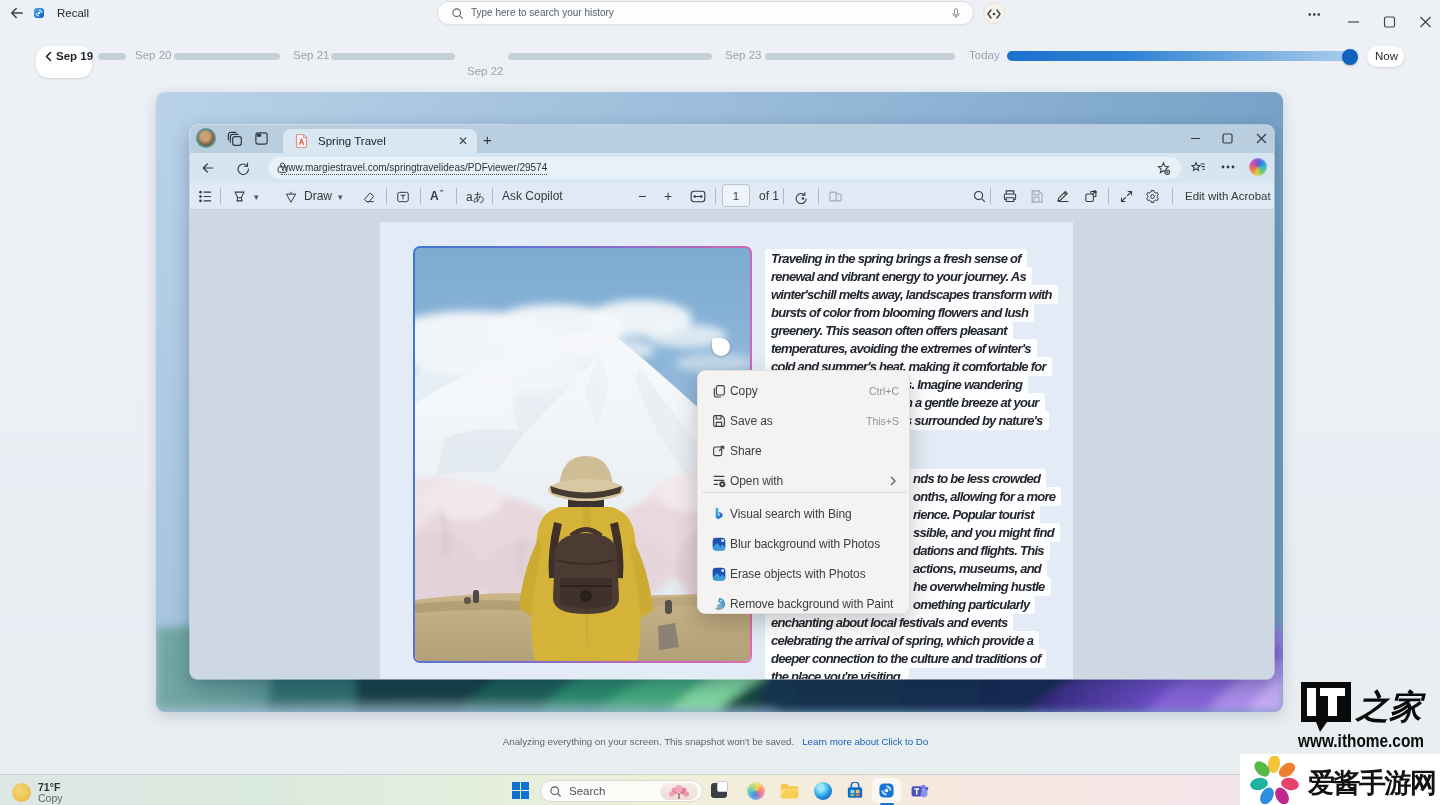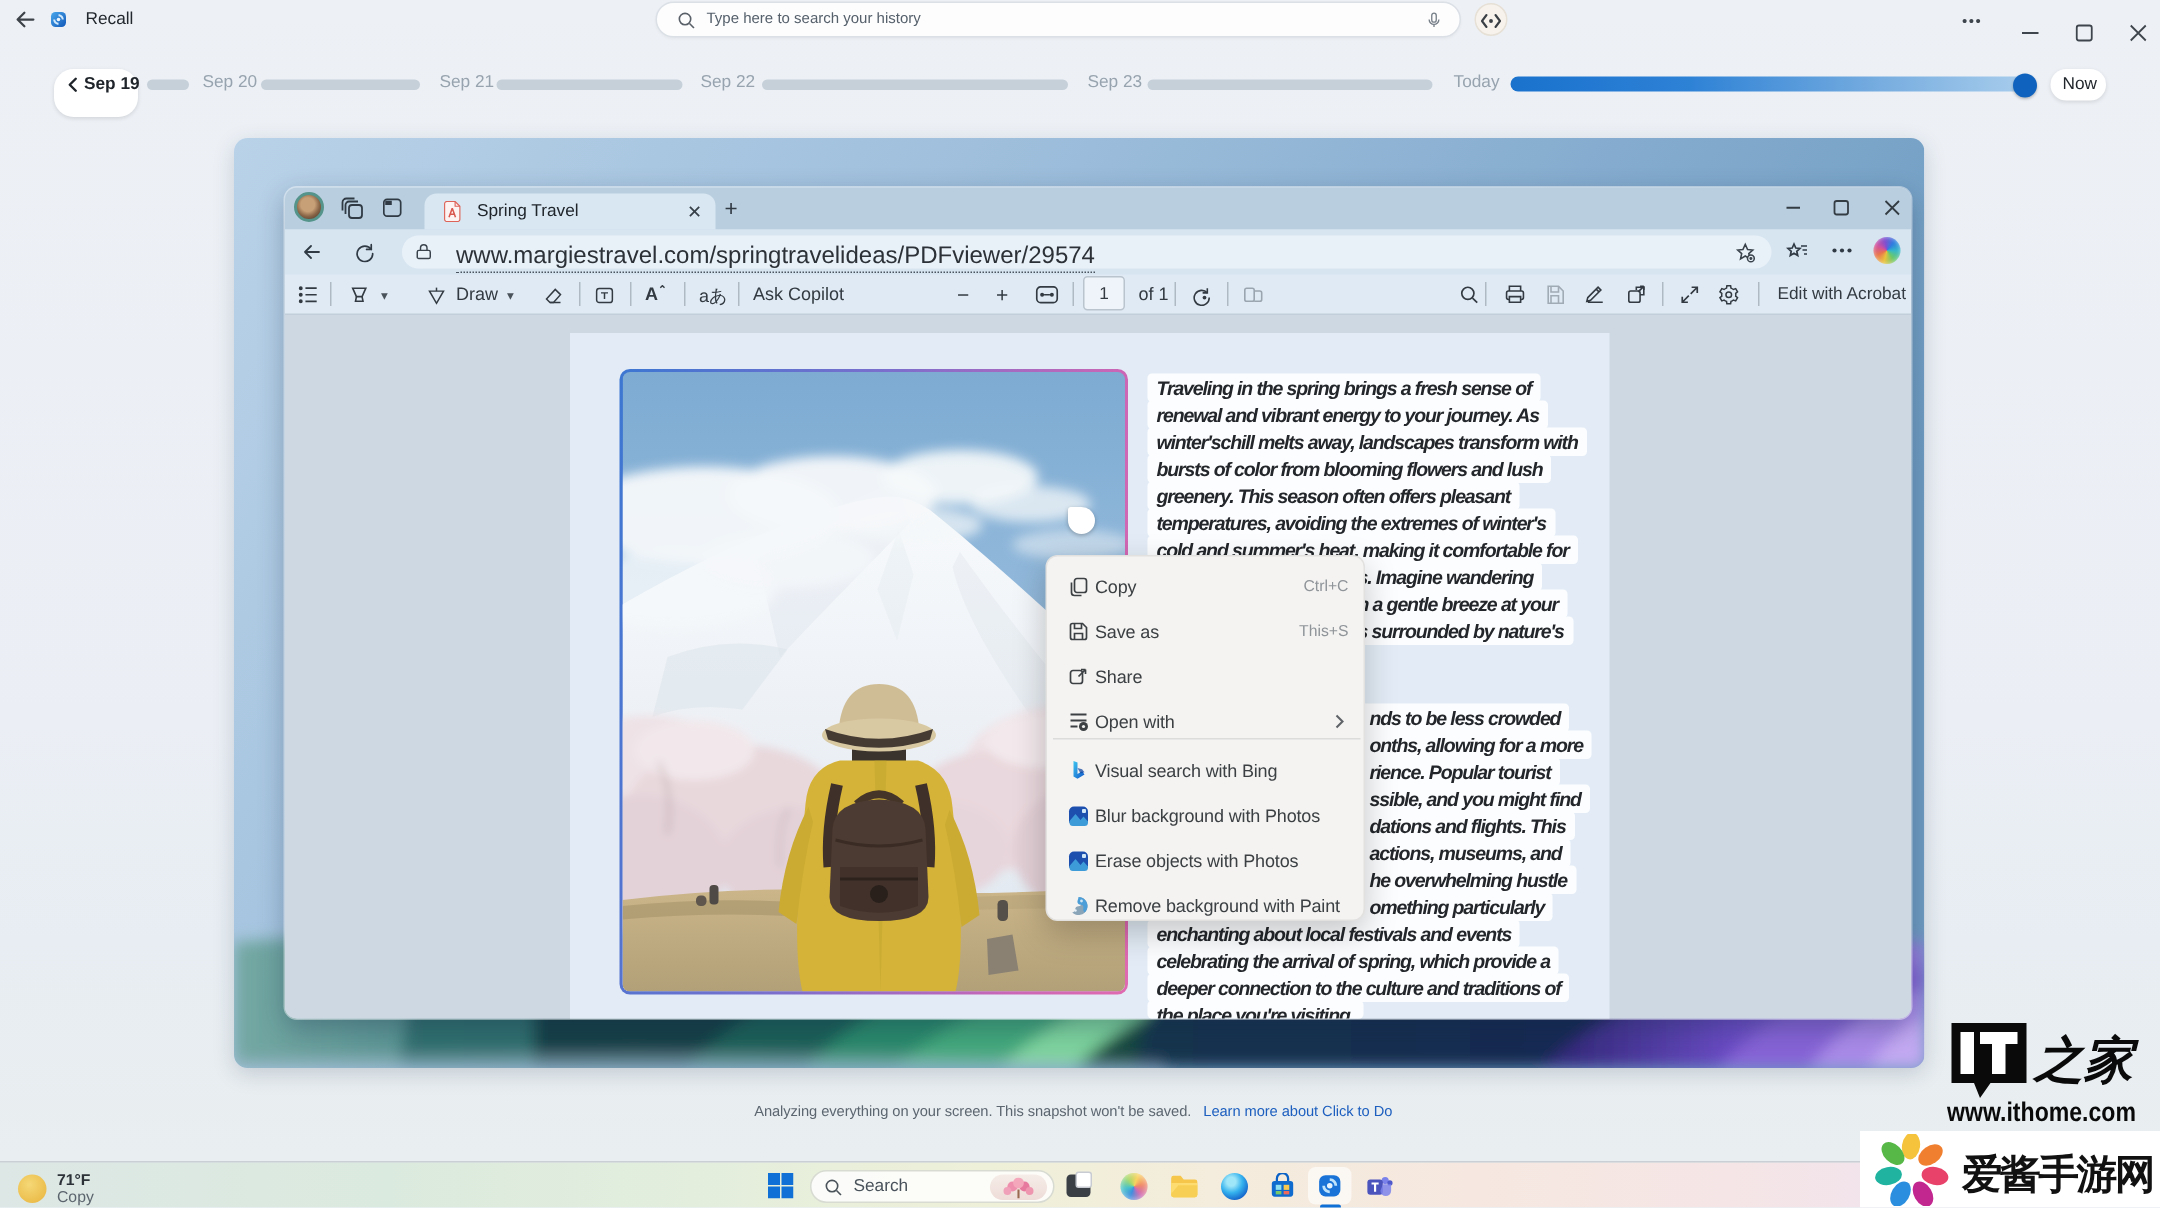--- a/index.html
+++ b/index.html
@@ -36,21 +36,21 @@
 #snapwall { position:absolute; left:0; top:0; width:1127px; height:620px; }
 
 
 #browser { position:absolute; left:190px; top:125px; width:1084px; height:554px; border-radius:8px; overflow:hidden; background:#d5e3ef; box-shadow:0 0 0 1px rgba(255,255,255,.45), 0 6px 18px rgba(20,40,70,.32); }
 #tabbar { position:absolute; left:0; top:0; width:1084px; height:28px; background:#b9cede; }
 #tab { position:absolute; left:93px; top:4px; width:194px; height:24px; background:#d9e7f2; border-radius:8px 8px 0 0; }
 #tab .title { position:absolute; left:35px; top:6px; font-size:11.5px; color:#20262c; }
 #tab .x { position:absolute; right:9px; top:5px; font-size:12px; color:#374048; }
 #addrrow { position:absolute; left:0; top:28px; width:1084px; height:30px; background:#d7e5f1; }
 #addrpill { position:absolute; left:78px; top:4px; width:913px; height:22px; background:#e9f1f8; border-radius:11px; }
-#urltext { position:absolute; left:36px; top:5px; font-size:16px; color:#2b3137; border-bottom:1px dotted #4a5560; padding-bottom:1px; }
+#urltext { position:absolute; left:13px; top:5px; font-size:10px; color:#2b3137; border-bottom:1px dotted #4a5560; padding-bottom:1px; }
 #pdftoolbar { position:absolute; left:0; top:58px; width:1084px; height:27px; background:#dfeaf4; border-bottom:1px solid #c2cfda; font-size:12px; color:#333a41; white-space:nowrap; }
 #content { position:absolute; left:0; top:85px; width:1084px; height:469px; background:#cdd8e2; }
 #page { position:absolute; left:190px; top:12px; width:693px; height:470px; background:#e3ecf6; }
 
 
 #photoframe { position:absolute; left:222px; top:120px; width:339px; height:417px; border-radius:7px; padding:2px; background:linear-gradient(100deg,#3c77d2 0%,#7e6ecc 45%,#c966b6 80%,#e06ab0 100%); }
 #photo { width:100%; height:100%; border-radius:5px; overflow:hidden; position:relative; }
 
 
 .tl { position:absolute; height:19px; background:#fcfdfe; border-radius:3px; font-size:13px; font-weight:700; letter-spacing:-0.75px; color:#23262a; white-space:nowrap; padding:2px 6px 0 6px;font-style:italic; }
@@ -128,21 +128,21 @@
       <svg style="position:absolute;left:7px;top:5px;" width="11" height="11" viewBox="0 0 11 11">
         <path d="M7.5 1.5L3.5 5.5l4 4" fill="none" stroke="#1e242a" stroke-width="1.6" stroke-linecap="round" stroke-linejoin="round"></path>
       </svg>
       <span>Sep 19</span>
     </div>
   <div class="tlbar" style="left:98px; width:28px;"></div>
   <span class="tllabel" style="left:135px;">Sep 20</span>
   <div class="tlbar" style="left:174px; width:106px;"></div>
   <span class="tllabel" style="left:293px;">Sep 21</span>
   <div class="tlbar" style="left:331px; width:124px;"></div>
-  <span class="tllabel" style="left:467px;">Sep 22</span>
+  <span class="tllabel" style="left:467px;margin-top:16px;">Sep 22</span>
   <div class="tlbar" style="left:508px; width:204px;"></div>
   <span class="tllabel" style="left:725px;">Sep 23</span>
   <div class="tlbar" style="left:765px; width:190px;"></div>
   <span class="tllabel" style="left:969px;">Today</span>
   <div id="bluebar"></div>
   <div id="knob"></div>
   <div id="nowpill">
       <span>Now</span>
     </div>
 </div>

